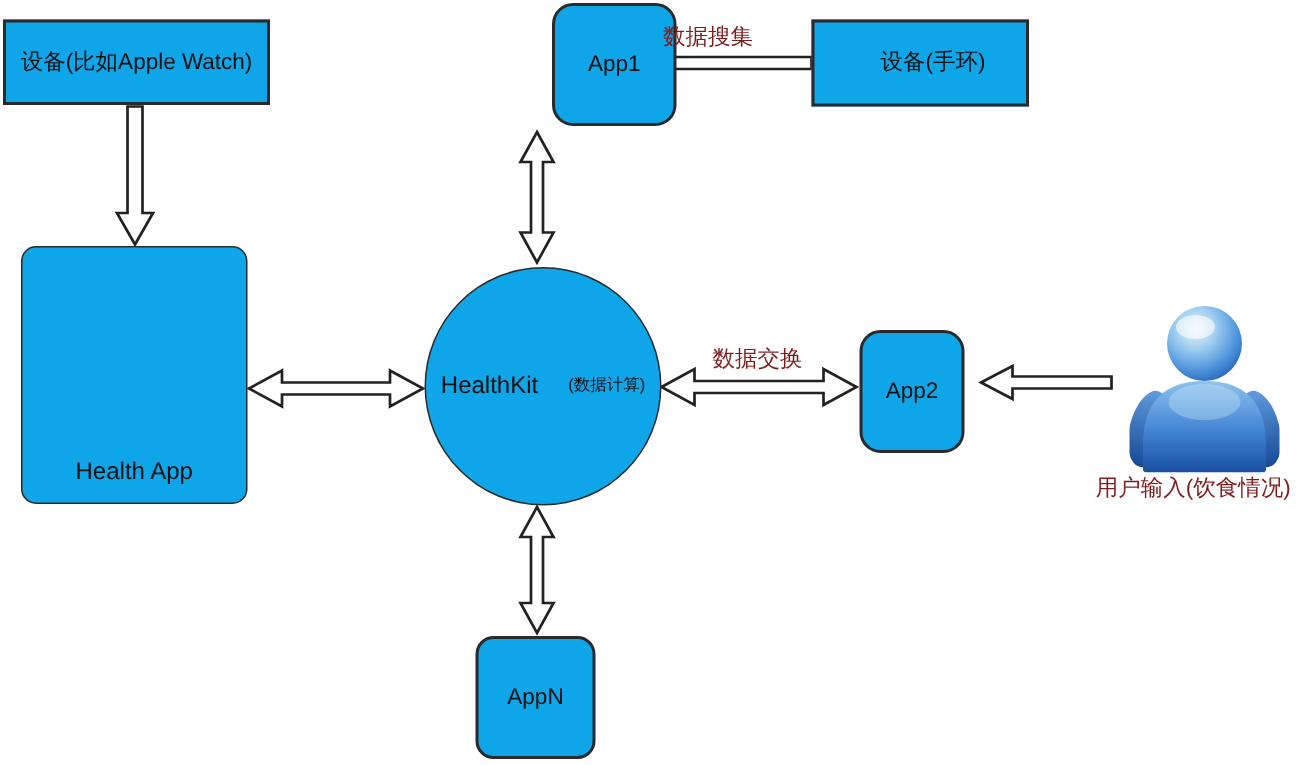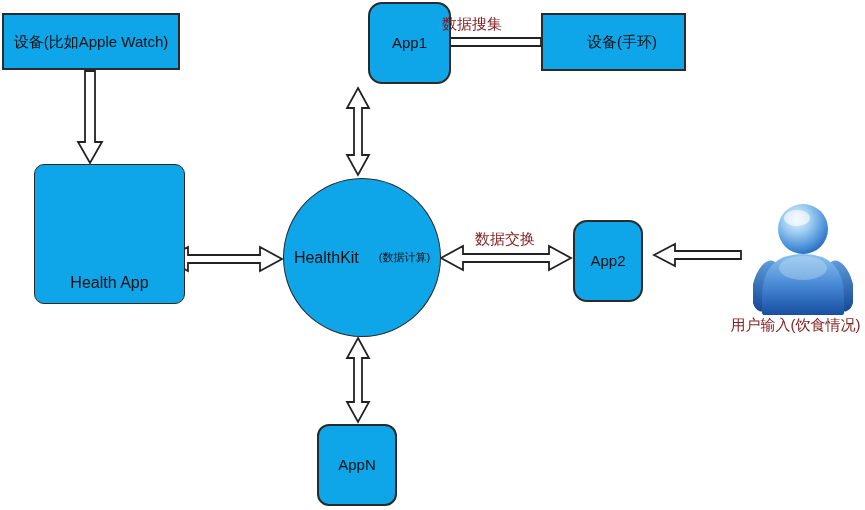--- a/index.html
+++ b/index.html
@@ -31,23 +31,23 @@
     font-size: 15px;
     line-height: 1.2;
   }
   .rounded { border-radius: 14px; border-width: 2px; }
   .device-watch { left: 2px;  top: 13px;  width: 178px; height: 57px; }
   .device-band  { left: 541px; top: 13px; width: 145px; height: 58px; padding-left: 17px; }
   .app1 { left: 322px; top: 2px;   width: 83px; height: 82px; margin-left: 46px; }
   .app2 { left: 573px; top: 220px; width: 70px; height: 82px; }
   .appn { left: 317px; top: 424px; width: 80px; height: 82px; border-radius: 12px; }
   .health-app {
-    left: 14px; top: 164px; width: 151px; height: 140px;
+    left: 14px; top: 164px; width: 151px; height: 172px;
     border-radius: 10px; border-width: 1.8px;
-    align-items: flex-end; padding-bottom: 11px; font-size: 16px; margin-left: 20px;
+    align-items: flex-end; padding-bottom: 11px; font-size: 16px;
   }
   .healthkit {
     left: 283px; top: 178px; width: 158px; height: 159px;
     border-radius: 50%; border-width: 1.6px;
     flex-direction: row;
   }
   .healthkit .hk-title { font-size: 16px; }
   .healthkit .hk-subtitle { font-size: 11px; margin-left: 20px; }
   .edge-label {
     position: absolute;

